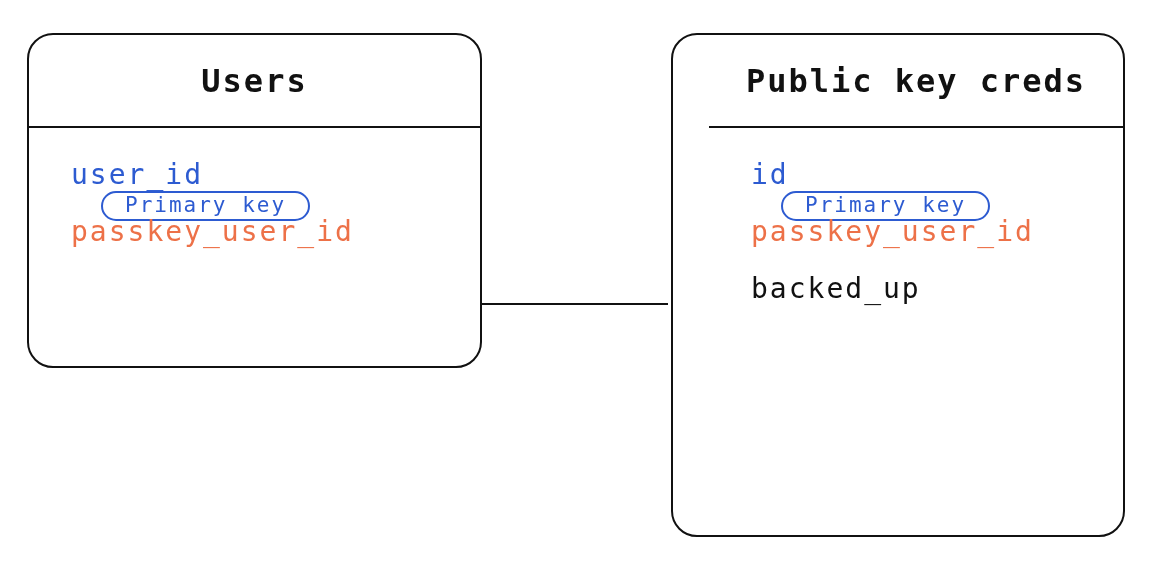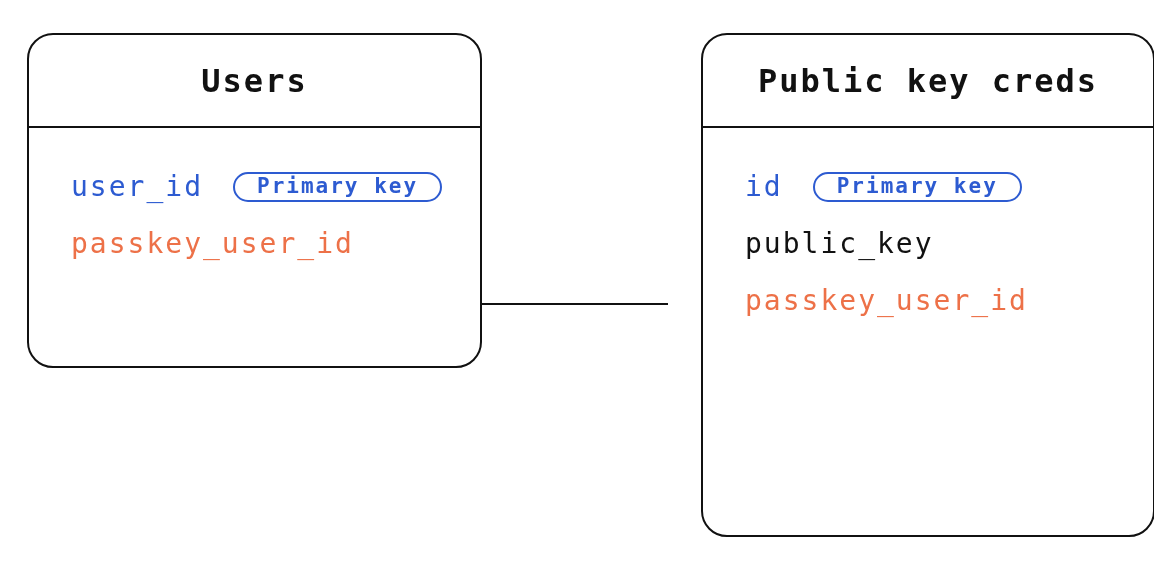--- a/index.html
+++ b/index.html
@@ -19,60 +19,61 @@
     color: var(--line);
     overflow: hidden;
   }
   .table-node {
     position: absolute;
     background: var(--bg);
     border: 2px solid var(--line);
     border-radius: 26px;
   }
   .table-node.users  { left: 27px;  top: 33px; width: 455px; height: 335px; }
-  .table-node.creds  { left: 701px; top: 33px; width: 454px; height: 504px; }
+  .table-node.creds  { left: 671px; top: 33px; width: 454px; height: 504px; padding-left: 36px; }
   .table-header {
     height: 93px;
     border-bottom: 2px solid var(--line);
     display: flex;
     align-items: center;
     justify-content: center;
   }
   .table-title {
     font-size: 32px;
     font-weight: bold;
     letter-spacing: 2px;
     white-space: nowrap;
   }
   .table-fields { padding: 30px 10px 0 42px; }
   .field-row {
     height: 57px;
     display: flex;
-    align-items: center;
+    align-items: flex-start;
     white-space: nowrap;
+    flex-direction: column;
   }
   .field-name {
     font-size: 28px;
     letter-spacing: 2px;
   }
   .field-name.black  { color: var(--line); }
   .field-name.blue   { color: var(--blue); }
   .field-name.orange { color: var(--orange); }
   .pk-badge {
     margin-left: 30px;
     display: inline-flex;
     align-items: center;
     justify-content: center;
     height: 30px;
     padding: 0 22px 2px 22px;
     border: 2px solid var(--blue);
     border-radius: 16px;
     color: var(--blue);
     font-size: 21px;
-    font-weight: bold;
+    font-weight: normal;
     letter-spacing: 2px;
   }
   .relationship-line {
     position: absolute;
     left: 482px;
     top: 303px;
     width: 186px;
     height: 2px;
     background: var(--line);
   }
@@ -102,21 +103,21 @@
   <div class="table-node creds">
     <div class="table-header">
       <div class="table-title">Public key creds</div>
     </div>
     <div class="table-fields">
         <div class="field-row">
           <span class="field-name blue">id</span>
           <span class="pk-badge">Primary key</span>
         </div>
         <div class="field-row">
-          <span class="field-name black">public_key</span>
+          <span class="field-name orange">passkey_user_id</span>
         </div>
         <div class="field-row">
-          <span class="field-name orange">passkey_user_id</span>
+          <span class="field-name black">backed_up</span>
         </div>
       </div>
   </div>
 
 </div>
 
 </body></html>

